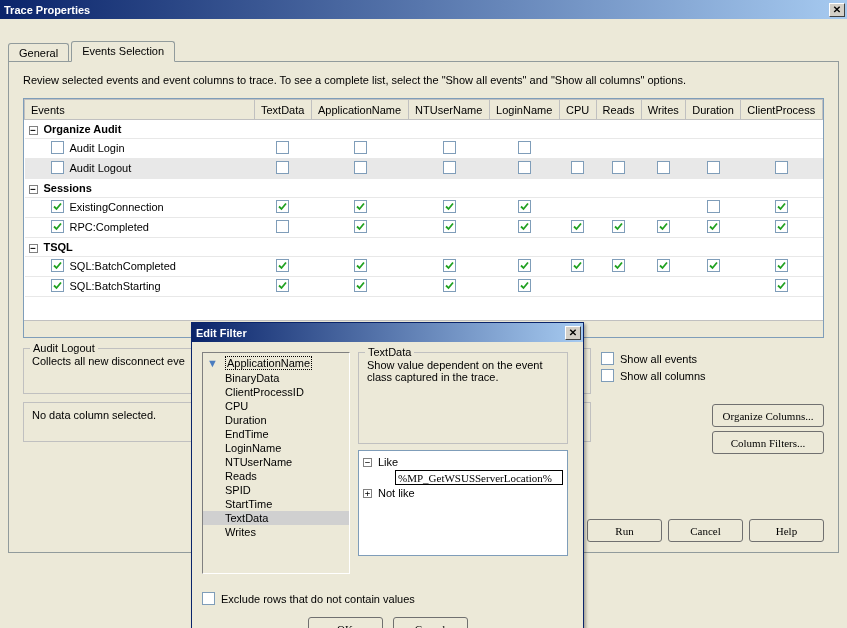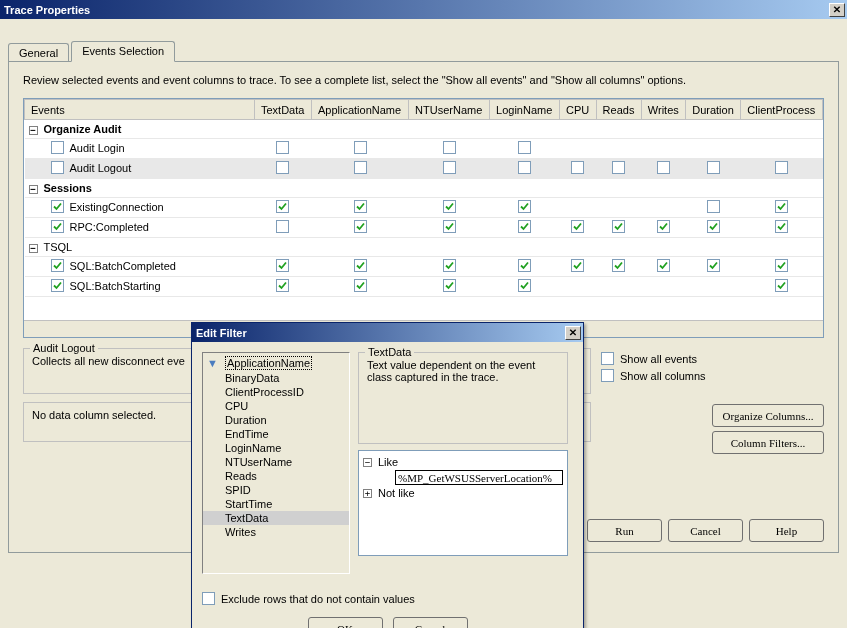--- a/index.html
+++ b/index.html
@@ -244,21 +244,21 @@
                   <use href="#cb-check"></use>
                 </svg></td>
               <td><svg class="chk-svg">
                   <use href="#cb-check"></use>
                 </svg></td>
               <td><svg class="chk-svg">
                   <use href="#cb-check"></use>
                 </svg></td>
             </tr>
             <tr class=" cat-row">
-              <td class="event-cell"><span class="tree-toggle">−</span><span style="font-weight:normal">TSQL</span></td>
+              <td class="event-cell"><span class="tree-toggle">−</span><span style="font-weight:bold">TSQL</span></td>
               <td></td>
               <td></td>
               <td></td>
               <td></td>
               <td></td>
               <td></td>
               <td></td>
               <td></td>
               <td></td>
             </tr>
@@ -411,21 +411,21 @@
         <div class="col-item selected">
           <span class="col-label">TextData</span>
         </div>
         <div class="col-item">
           <span class="col-label">Writes</span>
         </div>
       </div>
     <div class="right-col">
       <div class="desc-box">
         <span class="fieldset-label">TextData</span>
-        <div>Text value dependent on the event class captured in the trace.</div>
+        <div>Show value dependent on the event class captured in the trace.</div>
       </div>
       <div class="filter-tree">
         <div class="tree-line">
           <span class="tree-toggle">−</span>
           <span>Like</span>
         </div>
         <div class="tree-line" style="padding-left:20px">
           <input class="tree-input" value="%MP_GetWSUSServerLocation%" style="">
         </div>
         <div class="tree-line">

